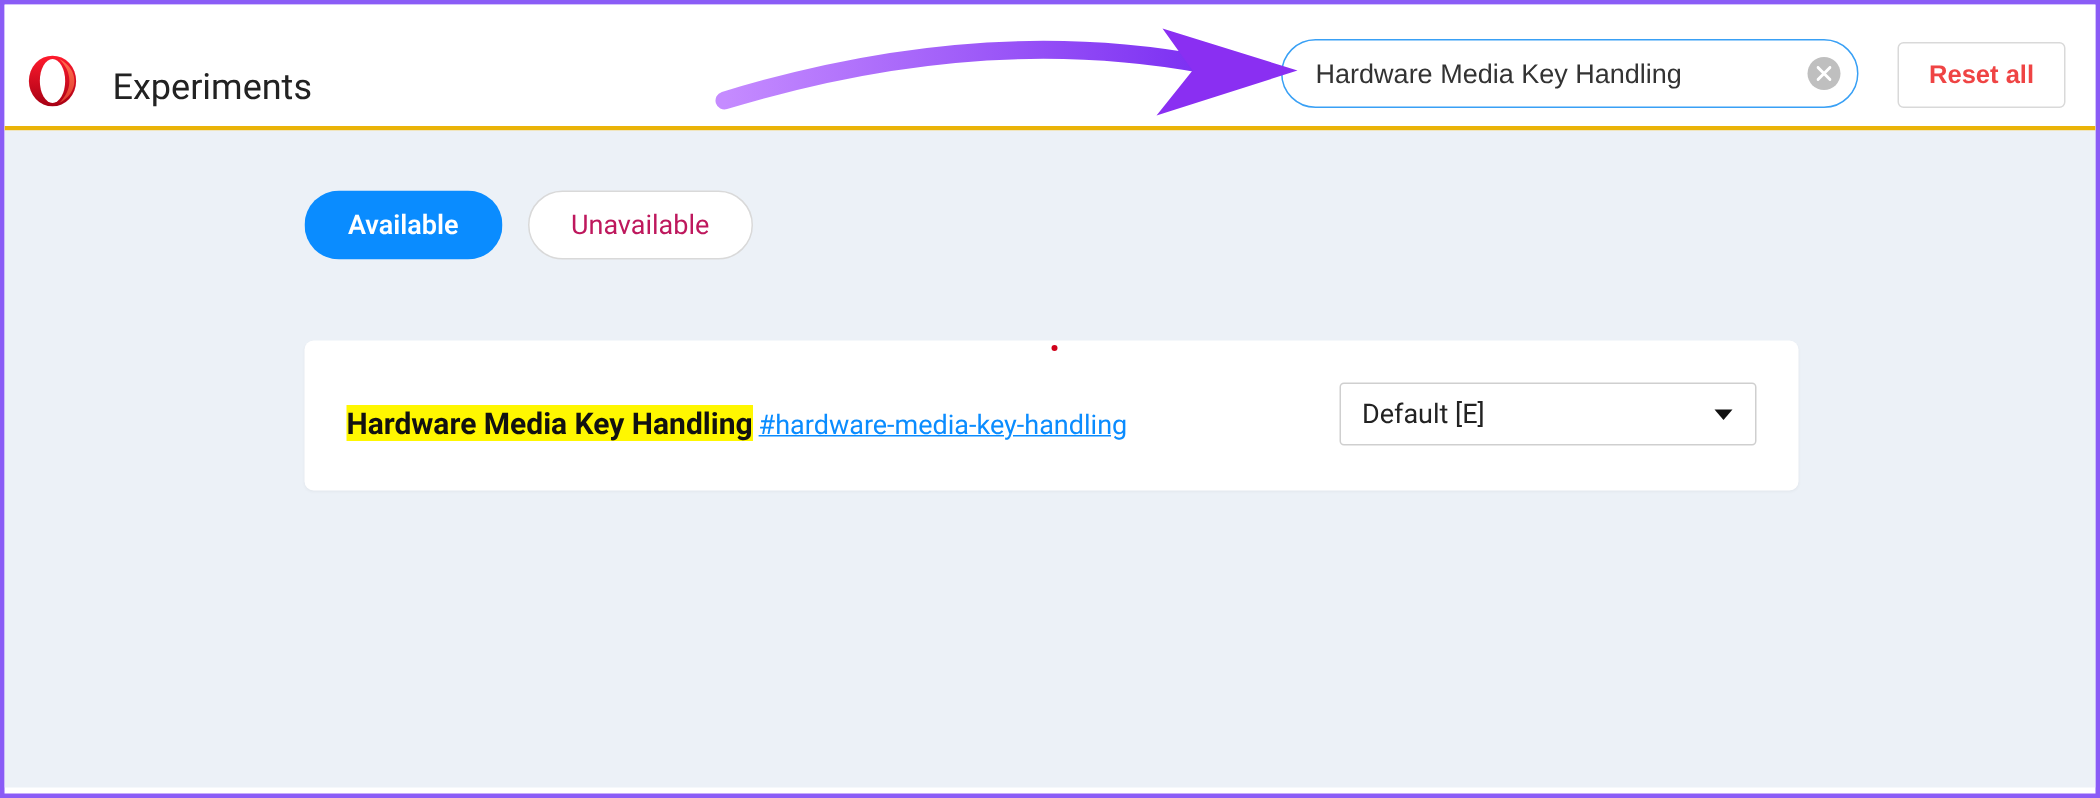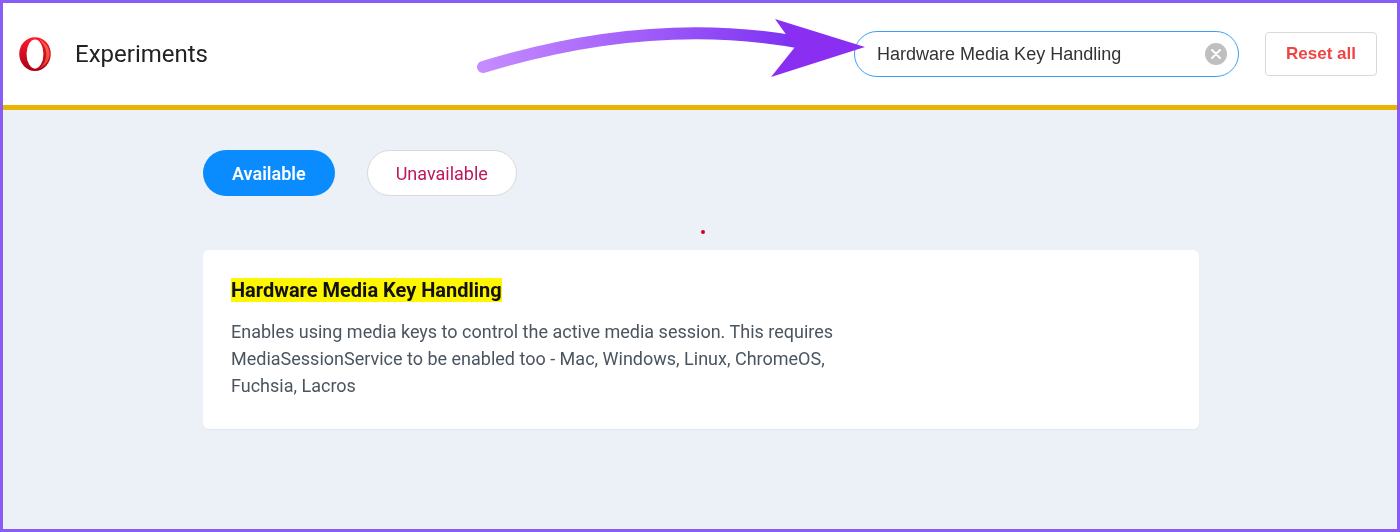--- a/index.html
+++ b/index.html
@@ -1,27 +1,27 @@
 <!DOCTYPE html>
 <html><head>
   <meta charset="utf-8">
   <style>
     * { box-sizing: border-box; margin: 0; padding: 0; }
     body { font-family: -apple-system, BlinkMacSystemFont, "Segoe UI", Roboto, Arial, sans-serif; background: #fff; width: 1400px; height: 532px; overflow: hidden; border: 3px solid #8a5cf6; position: relative; }
-    .header { display: flex; align-items: center; padding: 12px 20px 12px 14px; background: #fff; border-bottom: 5px solid #eab308; height: 107px; }
+    .header { display: flex; align-items: flex-end; padding: 12px 20px 12px 14px; background: #fff; border-bottom: 3px solid #eab308; height: 84px; }
     .logo { width: 36px; height: 36px; margin-right: 22px; display:flex; align-items:center; justify-content:center;}
     .page-title { font-size: 24px; color: #222; font-weight: 400; flex: 0 0 auto;}
     .spacer { flex: 1; }
     .search-wrap { position: relative; display:flex; align-items:center;}
     .search { width: 385px; height: 46px; border-radius: 24px; border: 1px solid #39a0f5; padding: 0 46px 0 22px; font-size: 18px; color: #333; outline:none; }
     .clear-btn { position: absolute; right: 12px; top: 50%; transform: translateY(-50%); width:22px; height:22px; border-radius:50%; background:#bfbfbf; display:flex; align-items:center; justify-content:center; cursor:pointer; }
     .clear-btn svg { width:10px; height:10px; }
     .reset-btn { margin-left: 26px; height: 44px; padding: 0 20px; border: 1px solid #d9d9d9; border-radius: 4px; background: #fff; font-size: 17px; font-weight:600; color:#ef4444; cursor:pointer; }
     .content { background: #ecf1f7; height: calc(100% - 88px); padding-top: 40px; }
-    .tabbar { display:flex; gap: 32px; margin-left: 200px; margin-bottom: 54px;}
+    .tabbar { display:flex; gap: 17px; margin-left: 200px; margin-bottom: 54px;}
     .tab { height: 46px; padding: 0 28px; border-radius: 24px; font-size: 18px; display:flex; align-items:center; cursor:pointer; border:1px solid transparent;}
     .tab.active { background: #0a8cff; color:#fff; font-weight:600; }
     .tab.inactive { background:#fff; color:#be185d; border:1px solid #d9d9d9; }
     .card { width: 996px; margin-left: 200px; background:#fff; border-radius:6px; padding: 28px 28px 30px 28px; box-shadow: 0 1px 2px rgba(0,0,0,0.04); display:flex; }
     .card-left { flex:1; padding-right:20px; }
     .flag-title { font-size:20px; font-weight:700; color:#111; display:inline; background: #fff700; }
     .flag-desc { margin-top: 16px; font-size:18px; color:#4a5560; line-height:1.5; max-width:610px;}
     .flag-link { margin-top: 18px; display:inline-block; font-size:18px; color:#0a8cff; text-decoration: underline; cursor:pointer;}
     .card-right { width: 278px; }
     .select { width:100%; height:42px; border:1px solid #cfcfcf; border-radius:3px; display:flex; align-items:center; justify-content:space-between; padding:0 14px; font-size:18px; color:#222; cursor:pointer; background:#fff;}
@@ -64,21 +64,31 @@
 
 <div class="content">
   <div class="tabbar">
     <div class="tab active">Available</div>
     <div class="tab inactive">Unavailable</div>
   </div>
 
   <div class="card">
     <div class="card-left">
       <span class="flag-title">Hardware Media Key Handling</span>
-      <div class="flag-desc">Enables using media keys to control the active media session. This requires MediaSessionService to be enabled too - Mac, Windows, Linux, ChromeOS, Fuchsia, Lacros</div>
+      <a class="flag-link">#hardware-media-key-handling</a>
+    </div>
+    <div class="card-right">
+      <div class="select">
+        <span>Default [E]</span>
+        <span>
+          <svg width="14" height="10" viewBox="0 0 14 10">
+              <path d="M1 1 L7 8 L13 1 Z" fill="#111"></path>
+            </svg>
+        </span>
+      </div>
     </div>
   </div>
 </div>
 
 <svg class="arrow-annot" width="400" height="84">
   <defs>
     <linearGradient id="ag" x1="0" y1="0" x2="1" y2="0">
       <stop offset="0%" stop-color="#c58bff"></stop>
       <stop offset="100%" stop-color="#7b2ff2"></stop>
     </linearGradient>

